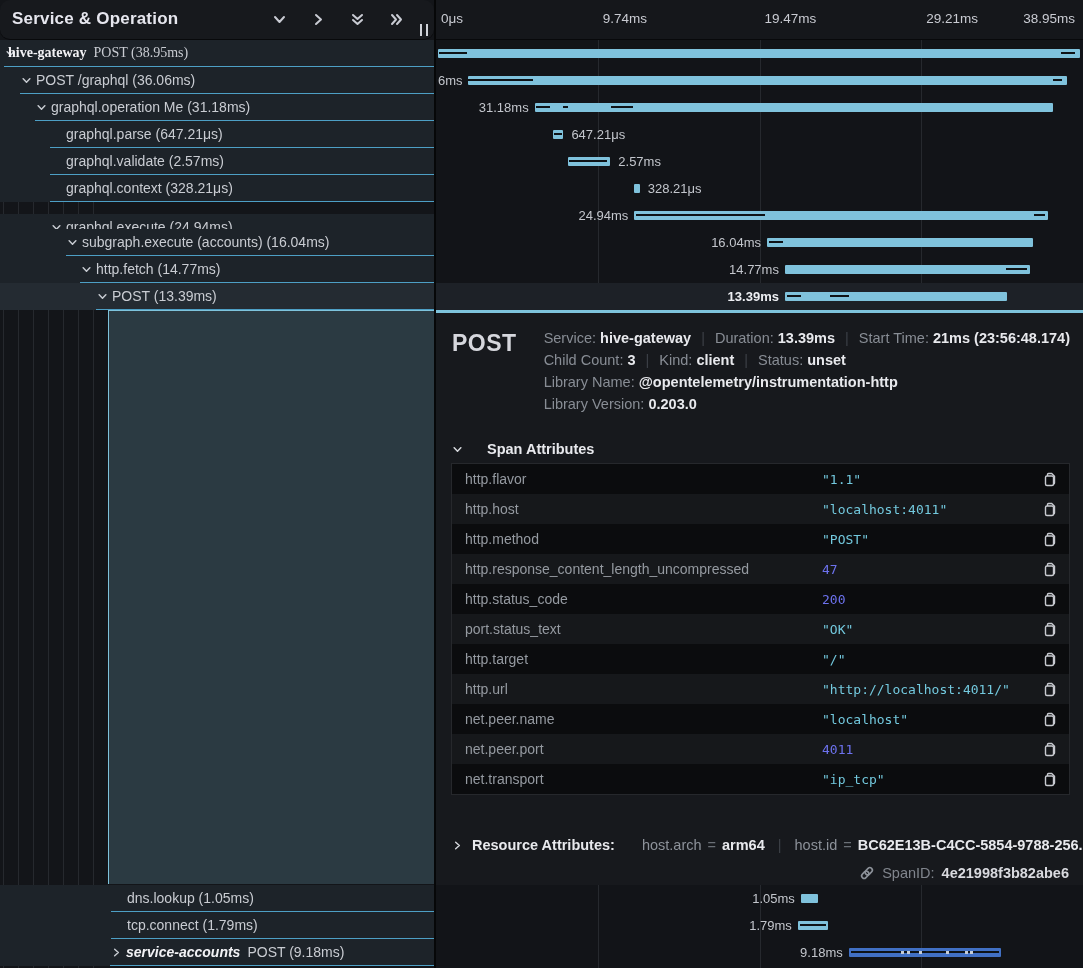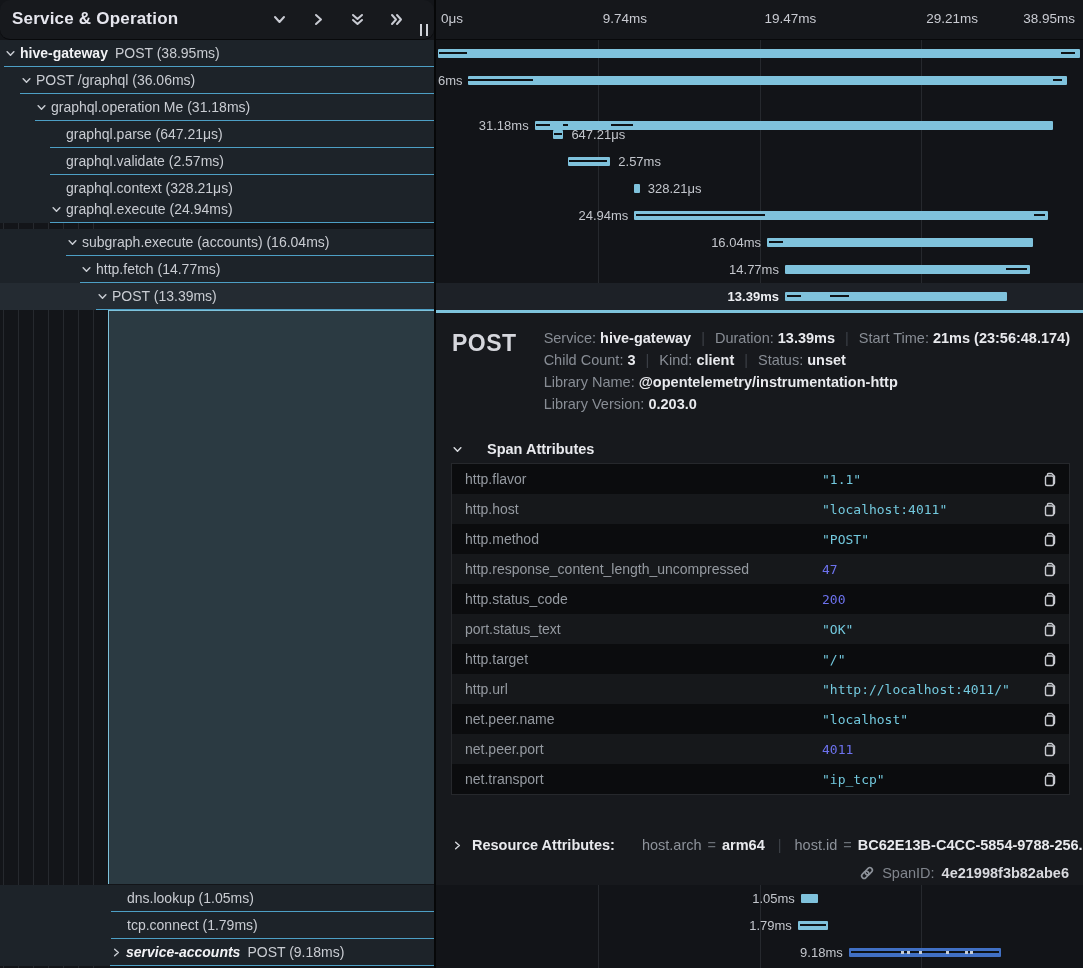--- a/index.html
+++ b/index.html
@@ -126,21 +126,21 @@
         <div class="guide" style="left: 78px;"></div>
         <div class="guide" style="left: 93px;"></div>
       </div>
     <div id="tree-rows">
         <div class="lrow" style="top: 40px;">
           <span class="chev" style="left: 5px;">
             <svg width="11" height="11" viewBox="0 0 15 15" fill="none" stroke="currentColor" stroke-width="2" stroke-linecap="round" stroke-linejoin="round">
               <polyline points="3,5 7.5,10 12,5"></polyline>
             </svg>
           </span>
-          <span class="txt" style="left: 20px;"><span class="svc">hive-gateway</span><span>POST (38.95ms)</span></span>
+          <span class="txt" style="left: 8px; font-family: Liberation Serif, serif;"><span class="svc">hive-gateway</span><span>POST (38.95ms)</span></span>
           <div class="sep" style="left: 4px;"></div>
         </div>
         <div class="lrow" style="top: 67px;">
           <span class="chev" style="left: 21px;">
             <svg width="11" height="11" viewBox="0 0 15 15" fill="none" stroke="currentColor" stroke-width="2" stroke-linecap="round" stroke-linejoin="round">
               <polyline points="3,5 7.5,10 12,5"></polyline>
             </svg>
           </span>
           <span class="txt" style="left: 36px;"><span>POST /graphql (36.06ms)</span></span>
           <div class="sep" style="left: 20px;"></div>
@@ -159,21 +159,21 @@
           <div class="sep" style="left: 50px;"></div>
         </div>
         <div class="lrow" style="top: 148px; padding-left: 37px;">
           <span class="txt" style="left: 66px;"><span>graphql.validate (2.57ms)</span></span>
           <div class="sep" style="left: 50px;"></div>
         </div>
         <div class="lrow" style="top: 175px;">
           <span class="txt" style="left: 66px;"><span>graphql.context (328.21μs)</span></span>
           <div class="sep" style="left: 50px;"></div>
         </div>
-        <div class="lrow" style="top: 196px;">
+        <div class="lrow" style="top: 214px;">
           <span class="chev" style="left: 51px;">
             <svg width="11" height="11" viewBox="0 0 15 15" fill="none" stroke="currentColor" stroke-width="2" stroke-linecap="round" stroke-linejoin="round">
               <polyline points="3,5 7.5,10 12,5"></polyline>
             </svg>
           </span>
           <span class="txt" style="left: 66px;"><span>graphql.execute (24.94ms)</span></span>
           <div class="sep" style="left: 50px;"></div>
         </div>
         <div class="lrow" style="top: 229px;">
           <span class="chev" style="left: 67px;">
@@ -243,21 +243,21 @@
           <div class="bar" style="left: 0.3%; width: 99.2%;"></div>
           <div class="bline" style="left: 0.4%; width: 4.4%;"></div>
           <div class="bline" style="left: 96.6%; width: 2.2%;"></div>
         </div>
         <div class="trow" style="top: 67px;">
           <span class="blabel" style="left: 2px;">6ms</span>
           <div class="bar" style="left: 4.93%; width: 92.57%;"></div>
           <div class="bline" style="left: 5%; width: 10%;"></div>
           <div class="bline" style="left: 95.3%; width: 1.5%;"></div>
         </div>
-        <div class="trow" style="top: 112px;">
+        <div class="trow" style="top: 94px;">
           <span class="blabel" style="right: 84.75%; margin-right: 6px;">31.18ms</span>
           <div class="bar" style="left: 15.25%; width: 80.05%;"></div>
           <div class="bline" style="left: 15.4%; width: 2.2%;"></div>
           <div class="bline" style="left: 19.7%; width: 0.7%;"></div>
           <div class="bline" style="left: 27.1%; width: 3.4%;"></div>
         </div>
         <div class="trow" style="top: 121px;">
           <span class="blabel" style="left: 19.69%; margin-left: 8px;">647.21μs</span>
           <div class="bar" style="left: 18.03%; width: 1.66%;"></div>
           <div class="bline" style="left: 18.2%; width: 1.2%;"></div>

